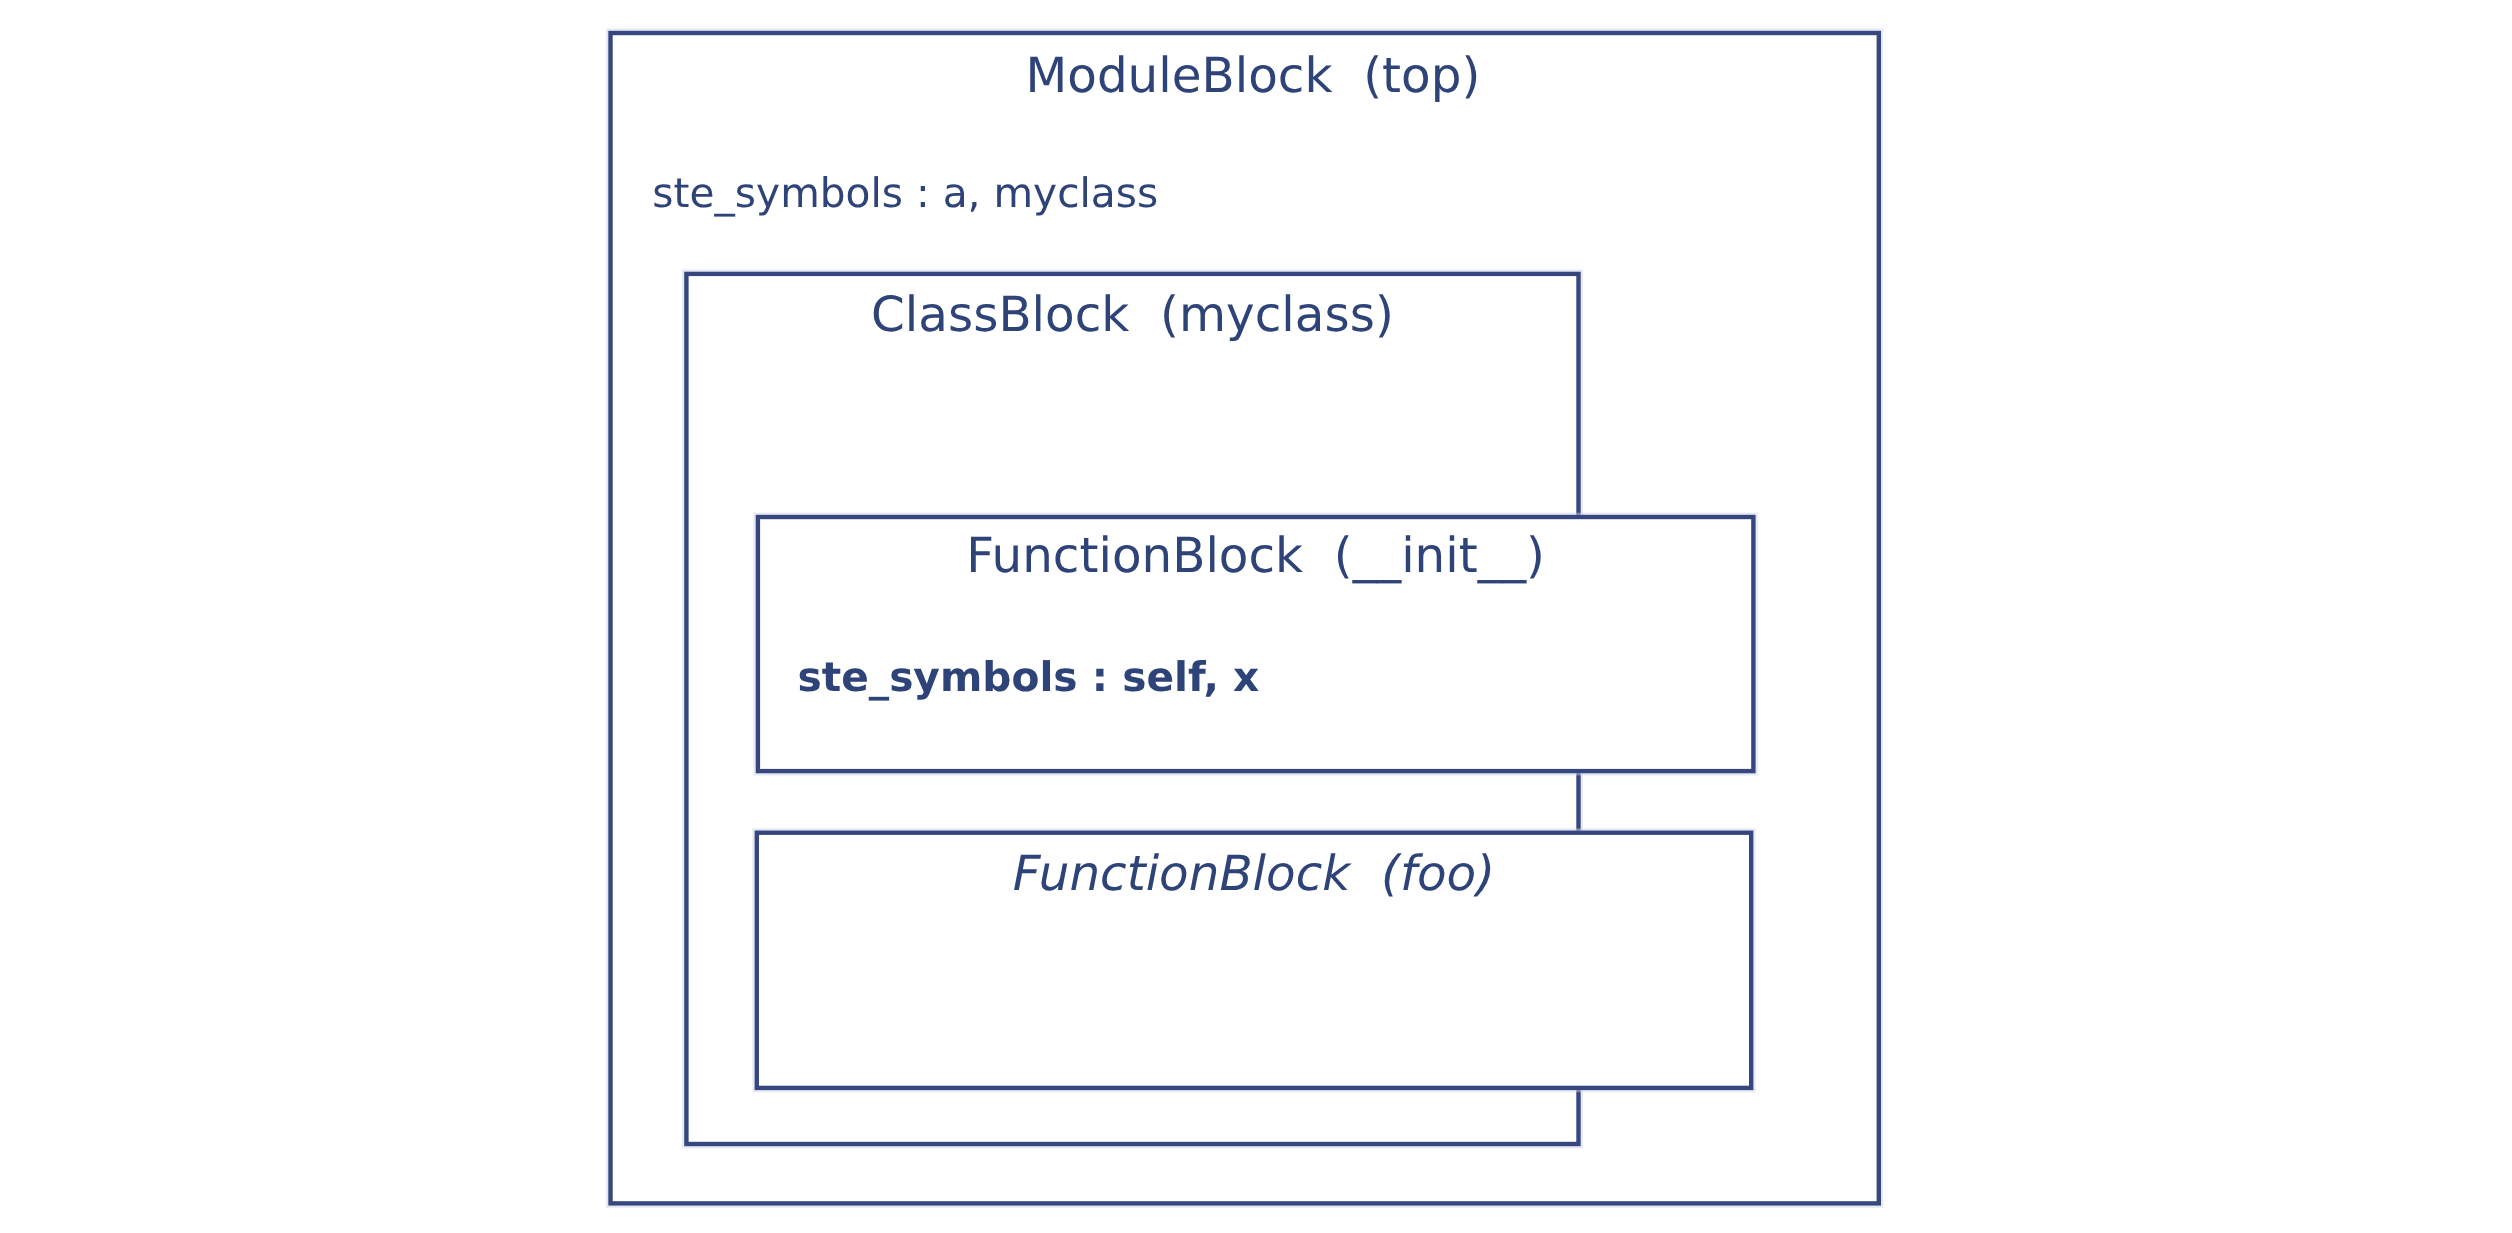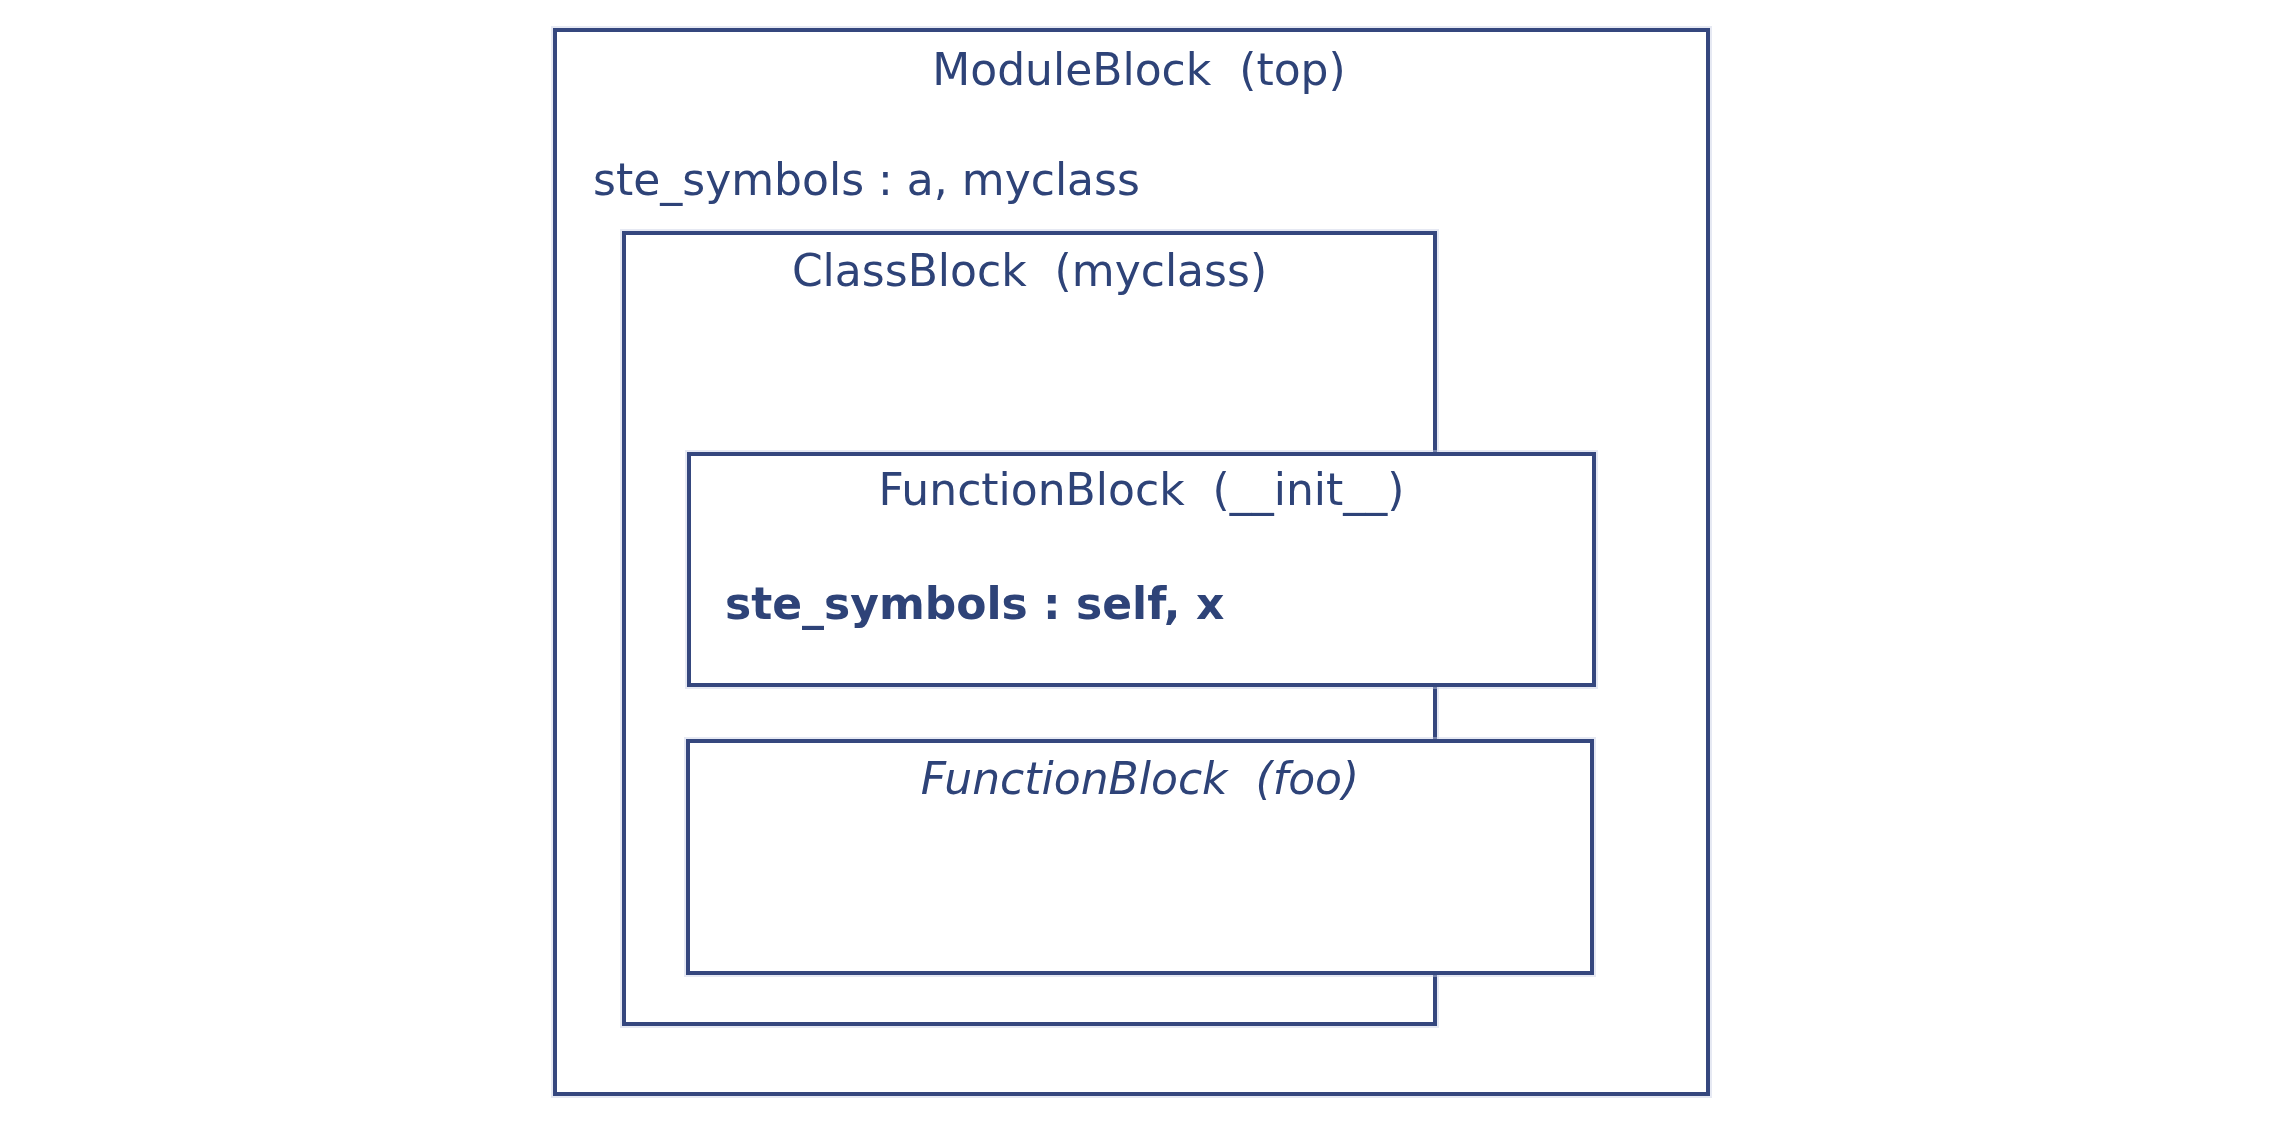--- a/index.html
+++ b/index.html
@@ -33,31 +33,31 @@
     text-align: center;
     font-size: 44px;
     line-height: 1.1;
     white-space: pre;
     color: var(--text);
   }
   .symbols-line {
     position: absolute;
     left: 34px;
     top: 124px;
-    font-size: 44px;
+    font-size: 37px;
     line-height: 1.1;
     white-space: pre;
     color: var(--text);
   }
   
   #module-block { left: 553px; top: 28px; width: 1157px; height: 1068px; }
   #module-block > .block-title { top: 14px; margin-left: 15px; }
   #module-block > .symbols-line { left: 36px; top: 124px; }
   
-  #class-block { left: 65px; top: 199px; width: 815px; height: 795px; }
+  #class-block { left: 65px; top: 215px; width: 815px; height: 795px; }
   #class-block > .block-title { top: 12px; }
   #class-block > .symbols-line { left: 34px; top: 125px; }
   
   #init-block { left: 61px; top: 217px; width: 909px; height: 235px; }
   #init-block > .block-title { top: 10px; }
   #init-block > .symbols-line { left: 34px; top: 124px; font-weight: bold; }
   
   #foo-block { left: 60px; top: 504px; width: 908px; height: 236px; font-style: italic; }
   #foo-block > .block-title { top: 12px; }
   #foo-block > .symbols-line { left: 34px; top: 127px; }

